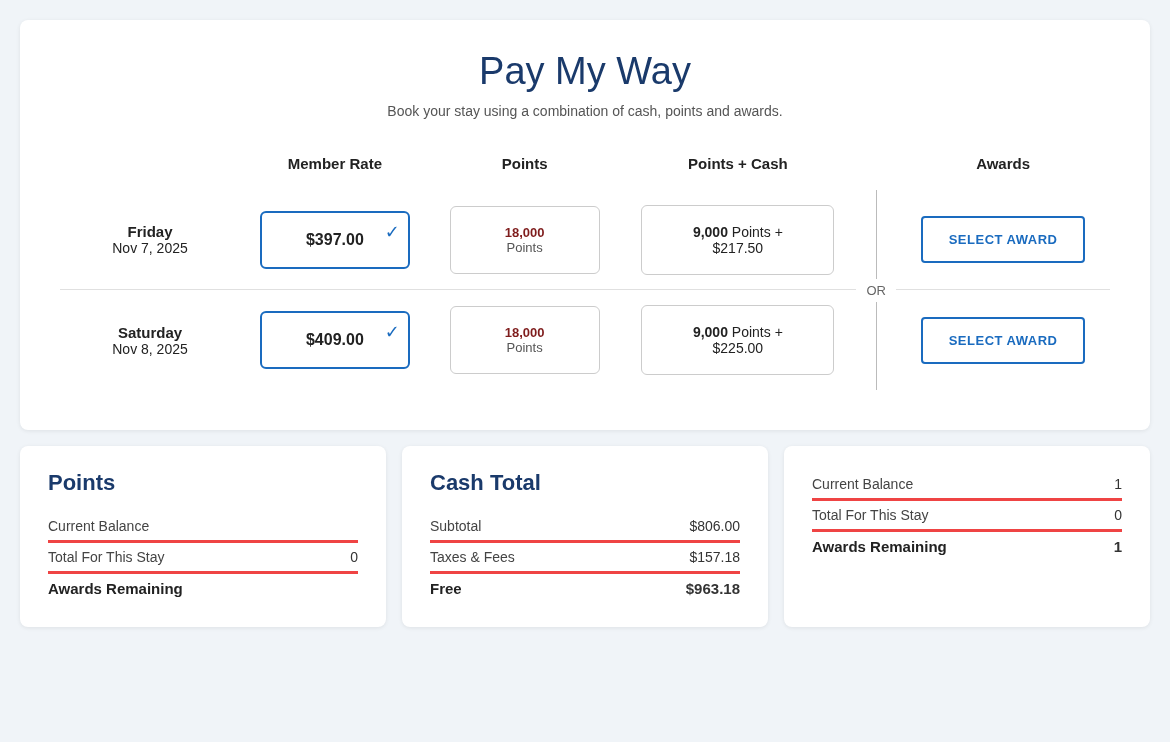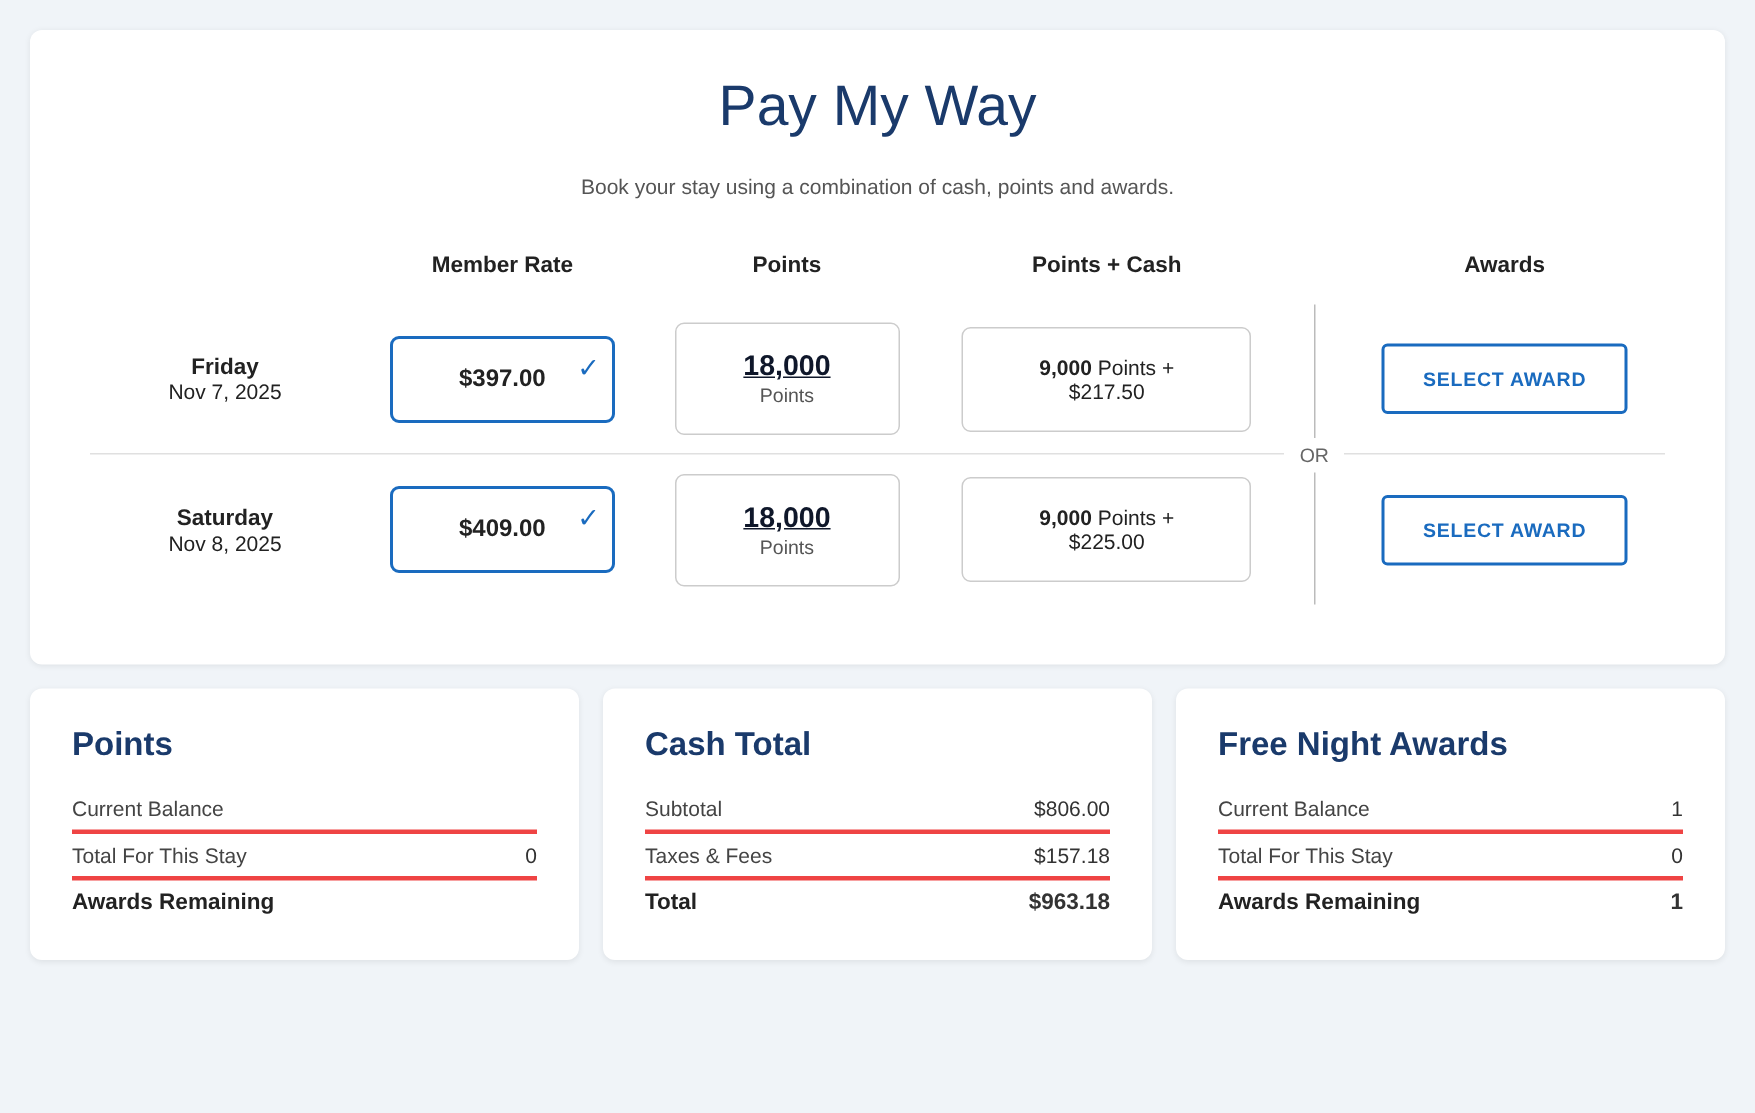--- a/index.html
+++ b/index.html
@@ -19,21 +19,21 @@
       margin: 20px auto 16px;
       padding: 30px 40px 40px;
       box-shadow: 0 1px 4px rgba(0,0,0,0.08);
     }
 
     .page-title {
       text-align: center;
       color: #1a3a6b;
       font-size: 38px;
       font-weight: 400;
-      margin-bottom: 23px;
+      margin-bottom: 10px;
     }
 
     .page-subtitle {
       text-align: center;
       color: #555;
       font-size: 14px;
       margin-bottom: 36px;
     }
 
     .grid-table {
@@ -110,23 +110,22 @@
       border: 1px solid #ccc;
       border-radius: 6px;
       width: 150px;
       padding: 18px 10px;
       text-align: center;
       background: #fff;
     }
 
     .points-box .pts-amount {
       font-weight: 700;
-      font-size: 19px;
-      color: #0f172a;
-      text-decoration: underline;
+      font-size: 13px;
+      color: #7f1d1d;
     }
 
     .points-box .pts-label {
       font-size: 13px;
       color: #555;
     }
 
     .points-cash-box {
       display: inline-block;
       border: 1px solid #ccc;
@@ -348,27 +347,26 @@
     <div class="card-title">Cash Total</div>
     <div class="summary-row-line">
       <span>Subtotal</span>
       <span class="val">$806.00</span>
     </div>
     <div class="summary-row-line">
       <span>Taxes &amp; Fees</span>
       <span class="val">$157.18</span>
     </div>
     <div class="summary-row-line bold-row">
-      <span>Total</span>
+      <span>Free</span>
       <span class="val">$963.18</span>
     </div>
   </div>
 
   <div class="summary-card">
-    <div class="card-title">Free Night Awards</div>
     <div class="summary-row-line">
       <span>Current Balance</span>
       <span class="val">1</span>
     </div>
     <div class="summary-row-line">
       <span>Total For This Stay</span>
       <span class="val">0</span>
     </div>
     <div class="summary-row-line bold-row">
       <span>Awards Remaining</span>

